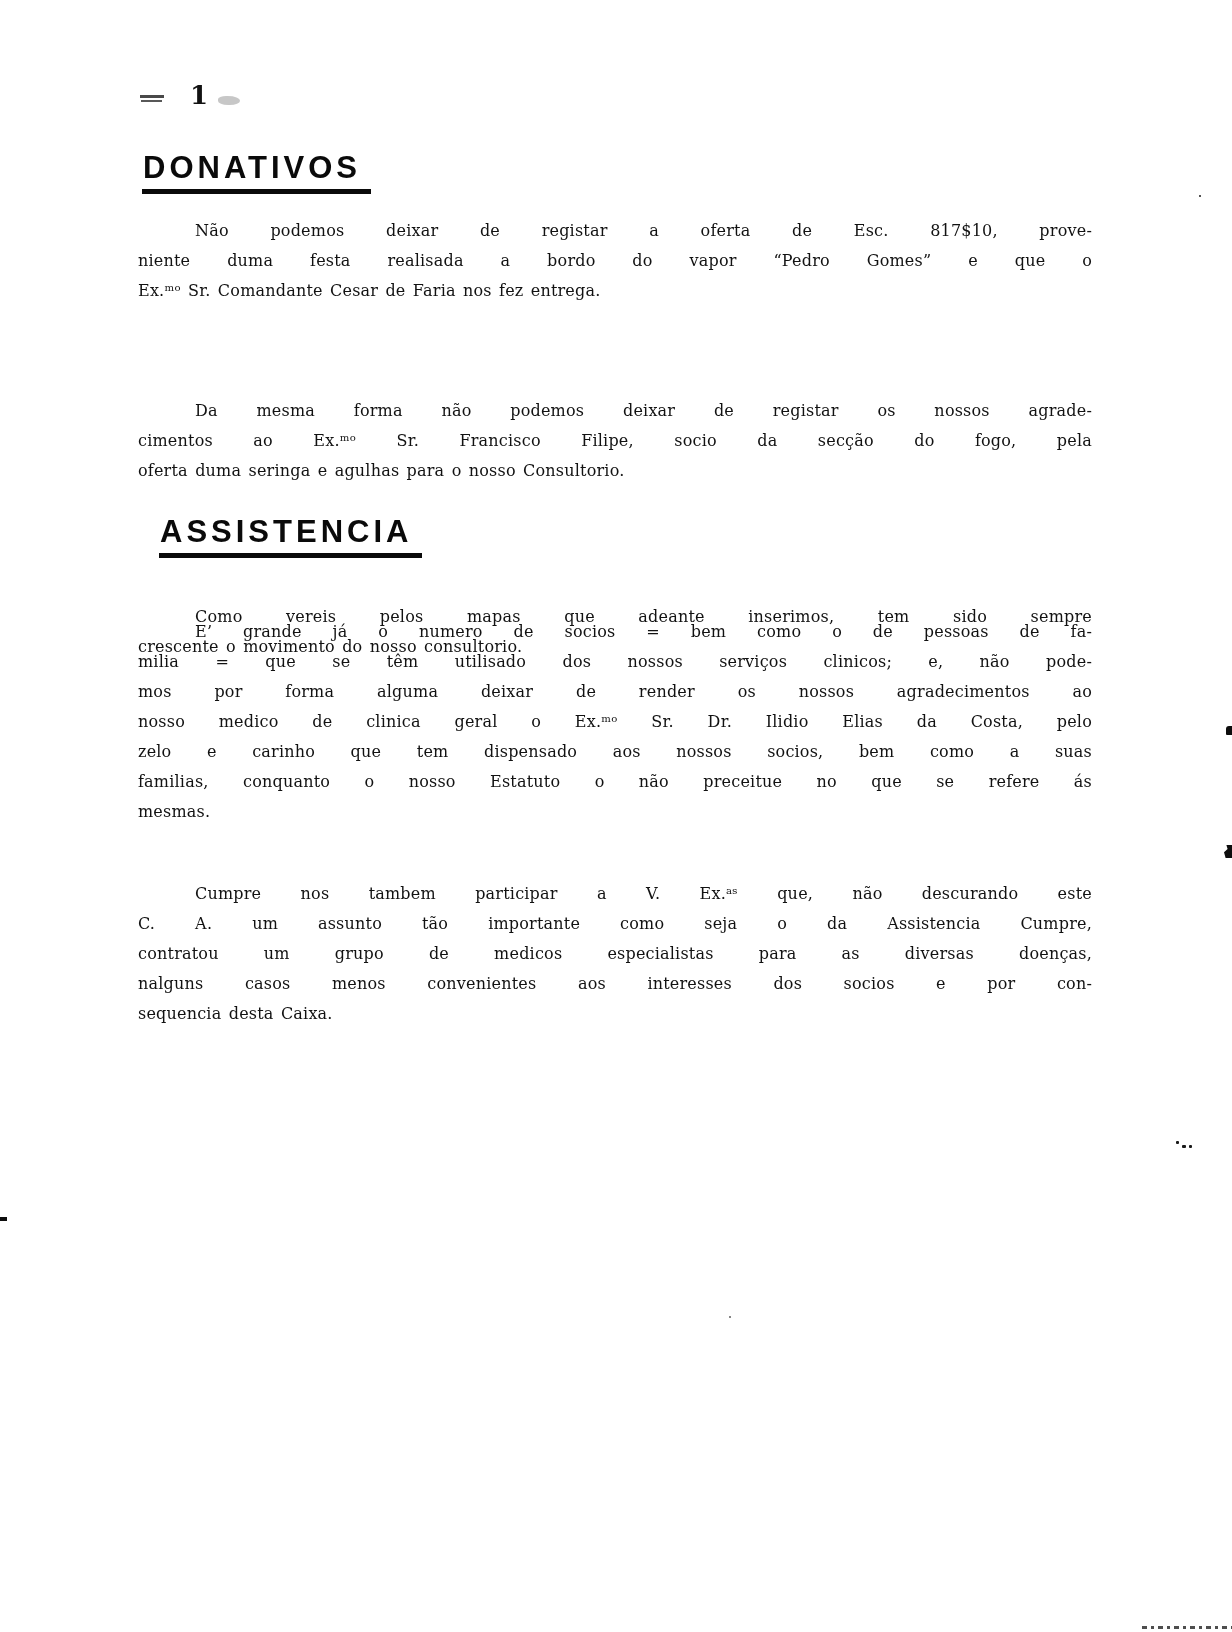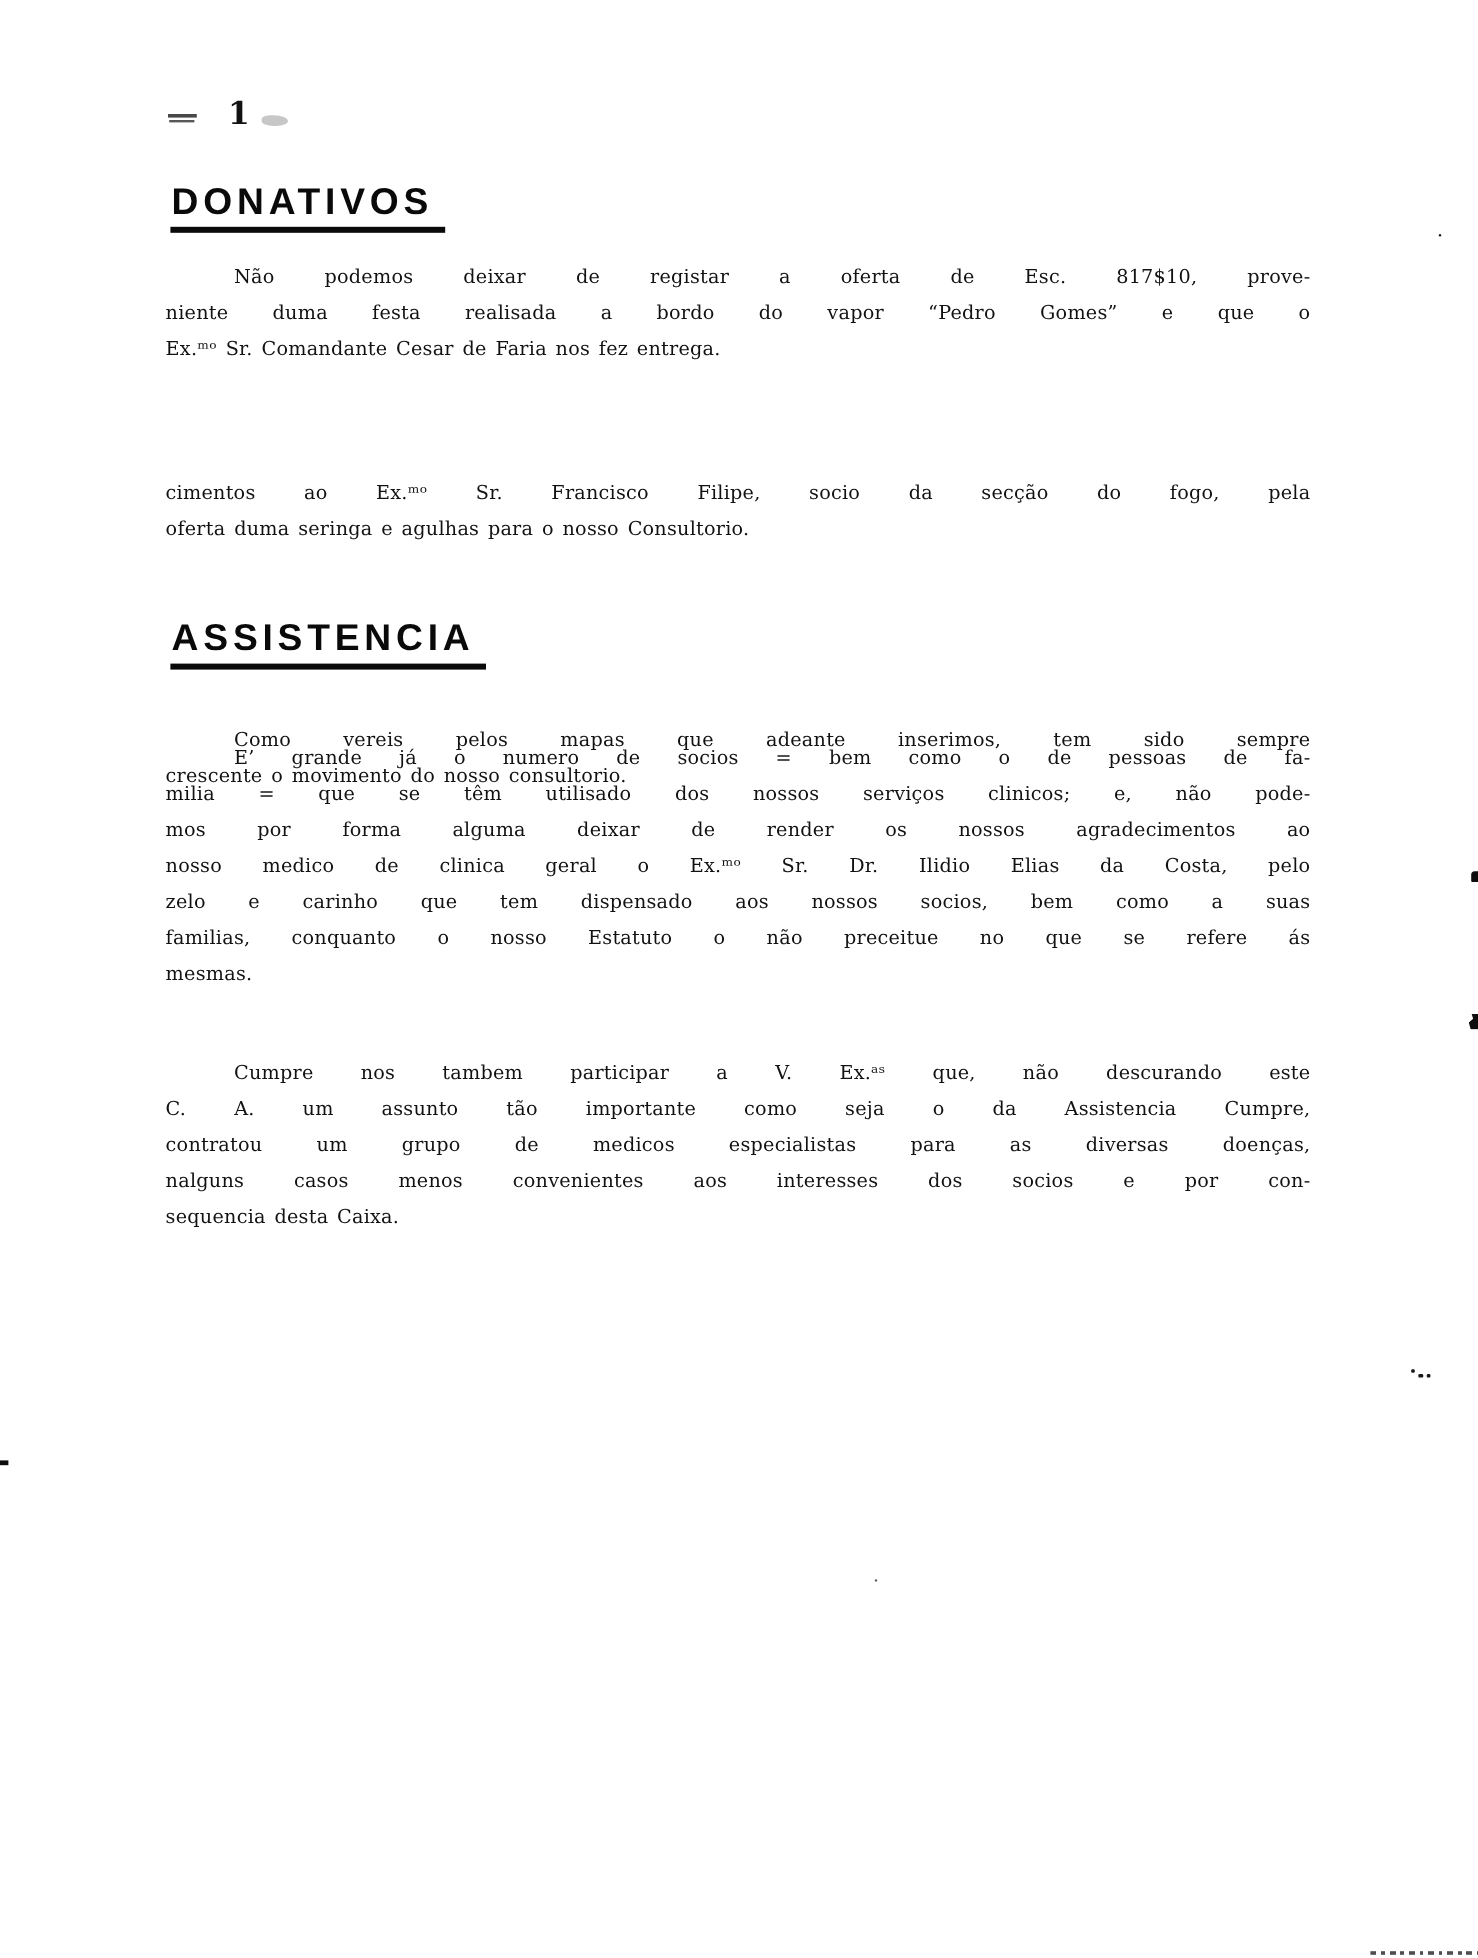--- a/index.html
+++ b/index.html
@@ -63,21 +63,21 @@
     font-family: "Liberation Sans", "DejaVu Sans", sans-serif;
     font-weight: 700;
     font-size: 31px;
     letter-spacing: 4px;
     color: #0a0a0a;
     border-bottom: 5px solid #0a0a0a;
     padding: 0 10px 4px 1px;
     line-height: 1.05;
   }
   #heading-donativos  { top: 152px; }
-  #heading-assistencia{ top: 516px; }
+  #heading-assistencia{ top: 516px; margin-left: 17px; }
 
   
   .paragraph {
     position: absolute;
     left: 138px;
     width: 954px;
   }
   #p1 { top: 216px; }
   #p2 { top: 306px; }
   #p3 { top: 396px; }
@@ -135,20 +135,21 @@
   <div class="heading" id="heading-donativos">DONATIVOS</div>
 
   <div class="paragraph" id="p1">
     <div class="line first">Não podemos deixar de registar a oferta de Esc. 817$10, prove-</div>
     <div class="line">niente duma festa realisada a bordo do vapor “Pedro Gomes” e que o</div>
     <div class="line last">Ex.ᵐᵒ Sr. Comandante Cesar de Faria nos fez entrega.</div>
   </div>
 
 
   <div class="paragraph" id="p3">
+    <div class="line first">Da mesma forma não podemos deixar de registar os nossos agrade-</div>
     <div class="line">cimentos ao Ex.ᵐᵒ Sr. Francisco Filipe, socio da secção do fogo, pela</div>
     <div class="line last">oferta duma seringa e agulhas para o nosso Consultorio.</div>
   </div>
 
   <div class="heading" id="heading-assistencia">ASSISTENCIA</div>
 
   <div class="paragraph" id="p4">
     <div class="line first">Como vereis pelos mapas que adeante inserimos, tem sido sempre</div>
     <div class="line last">crescente o movimento do nosso consultorio.</div>
   </div>

